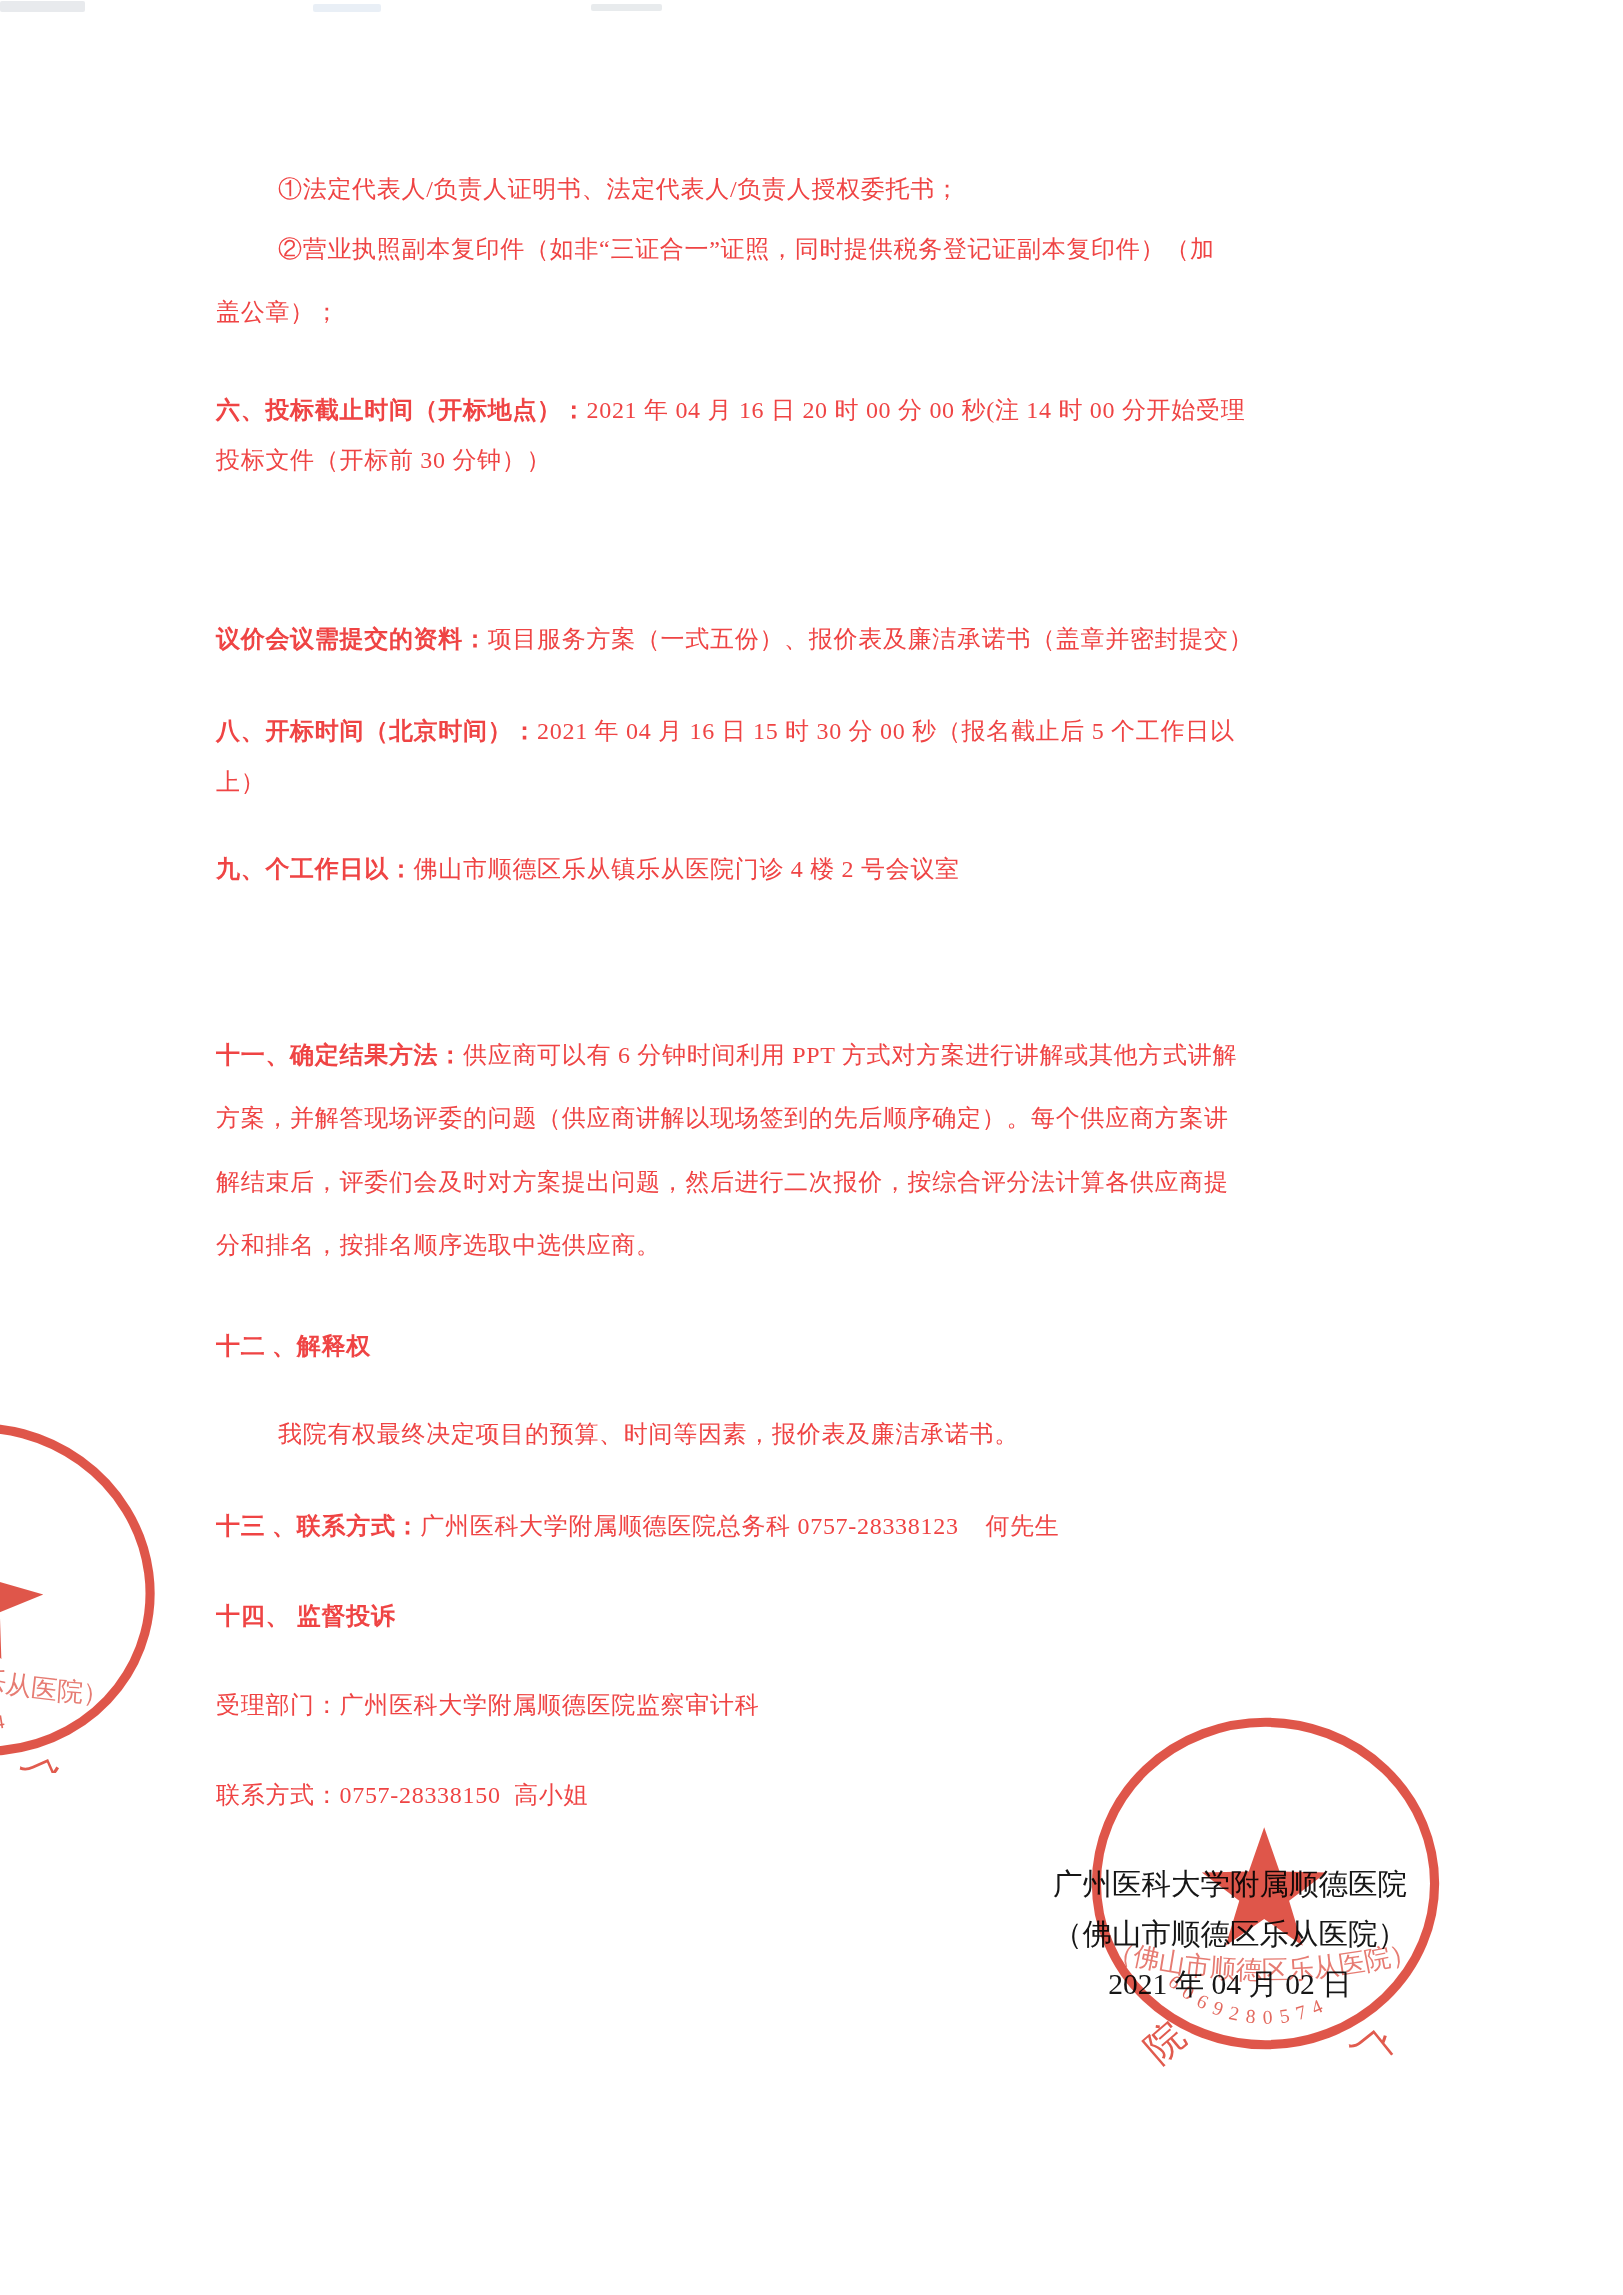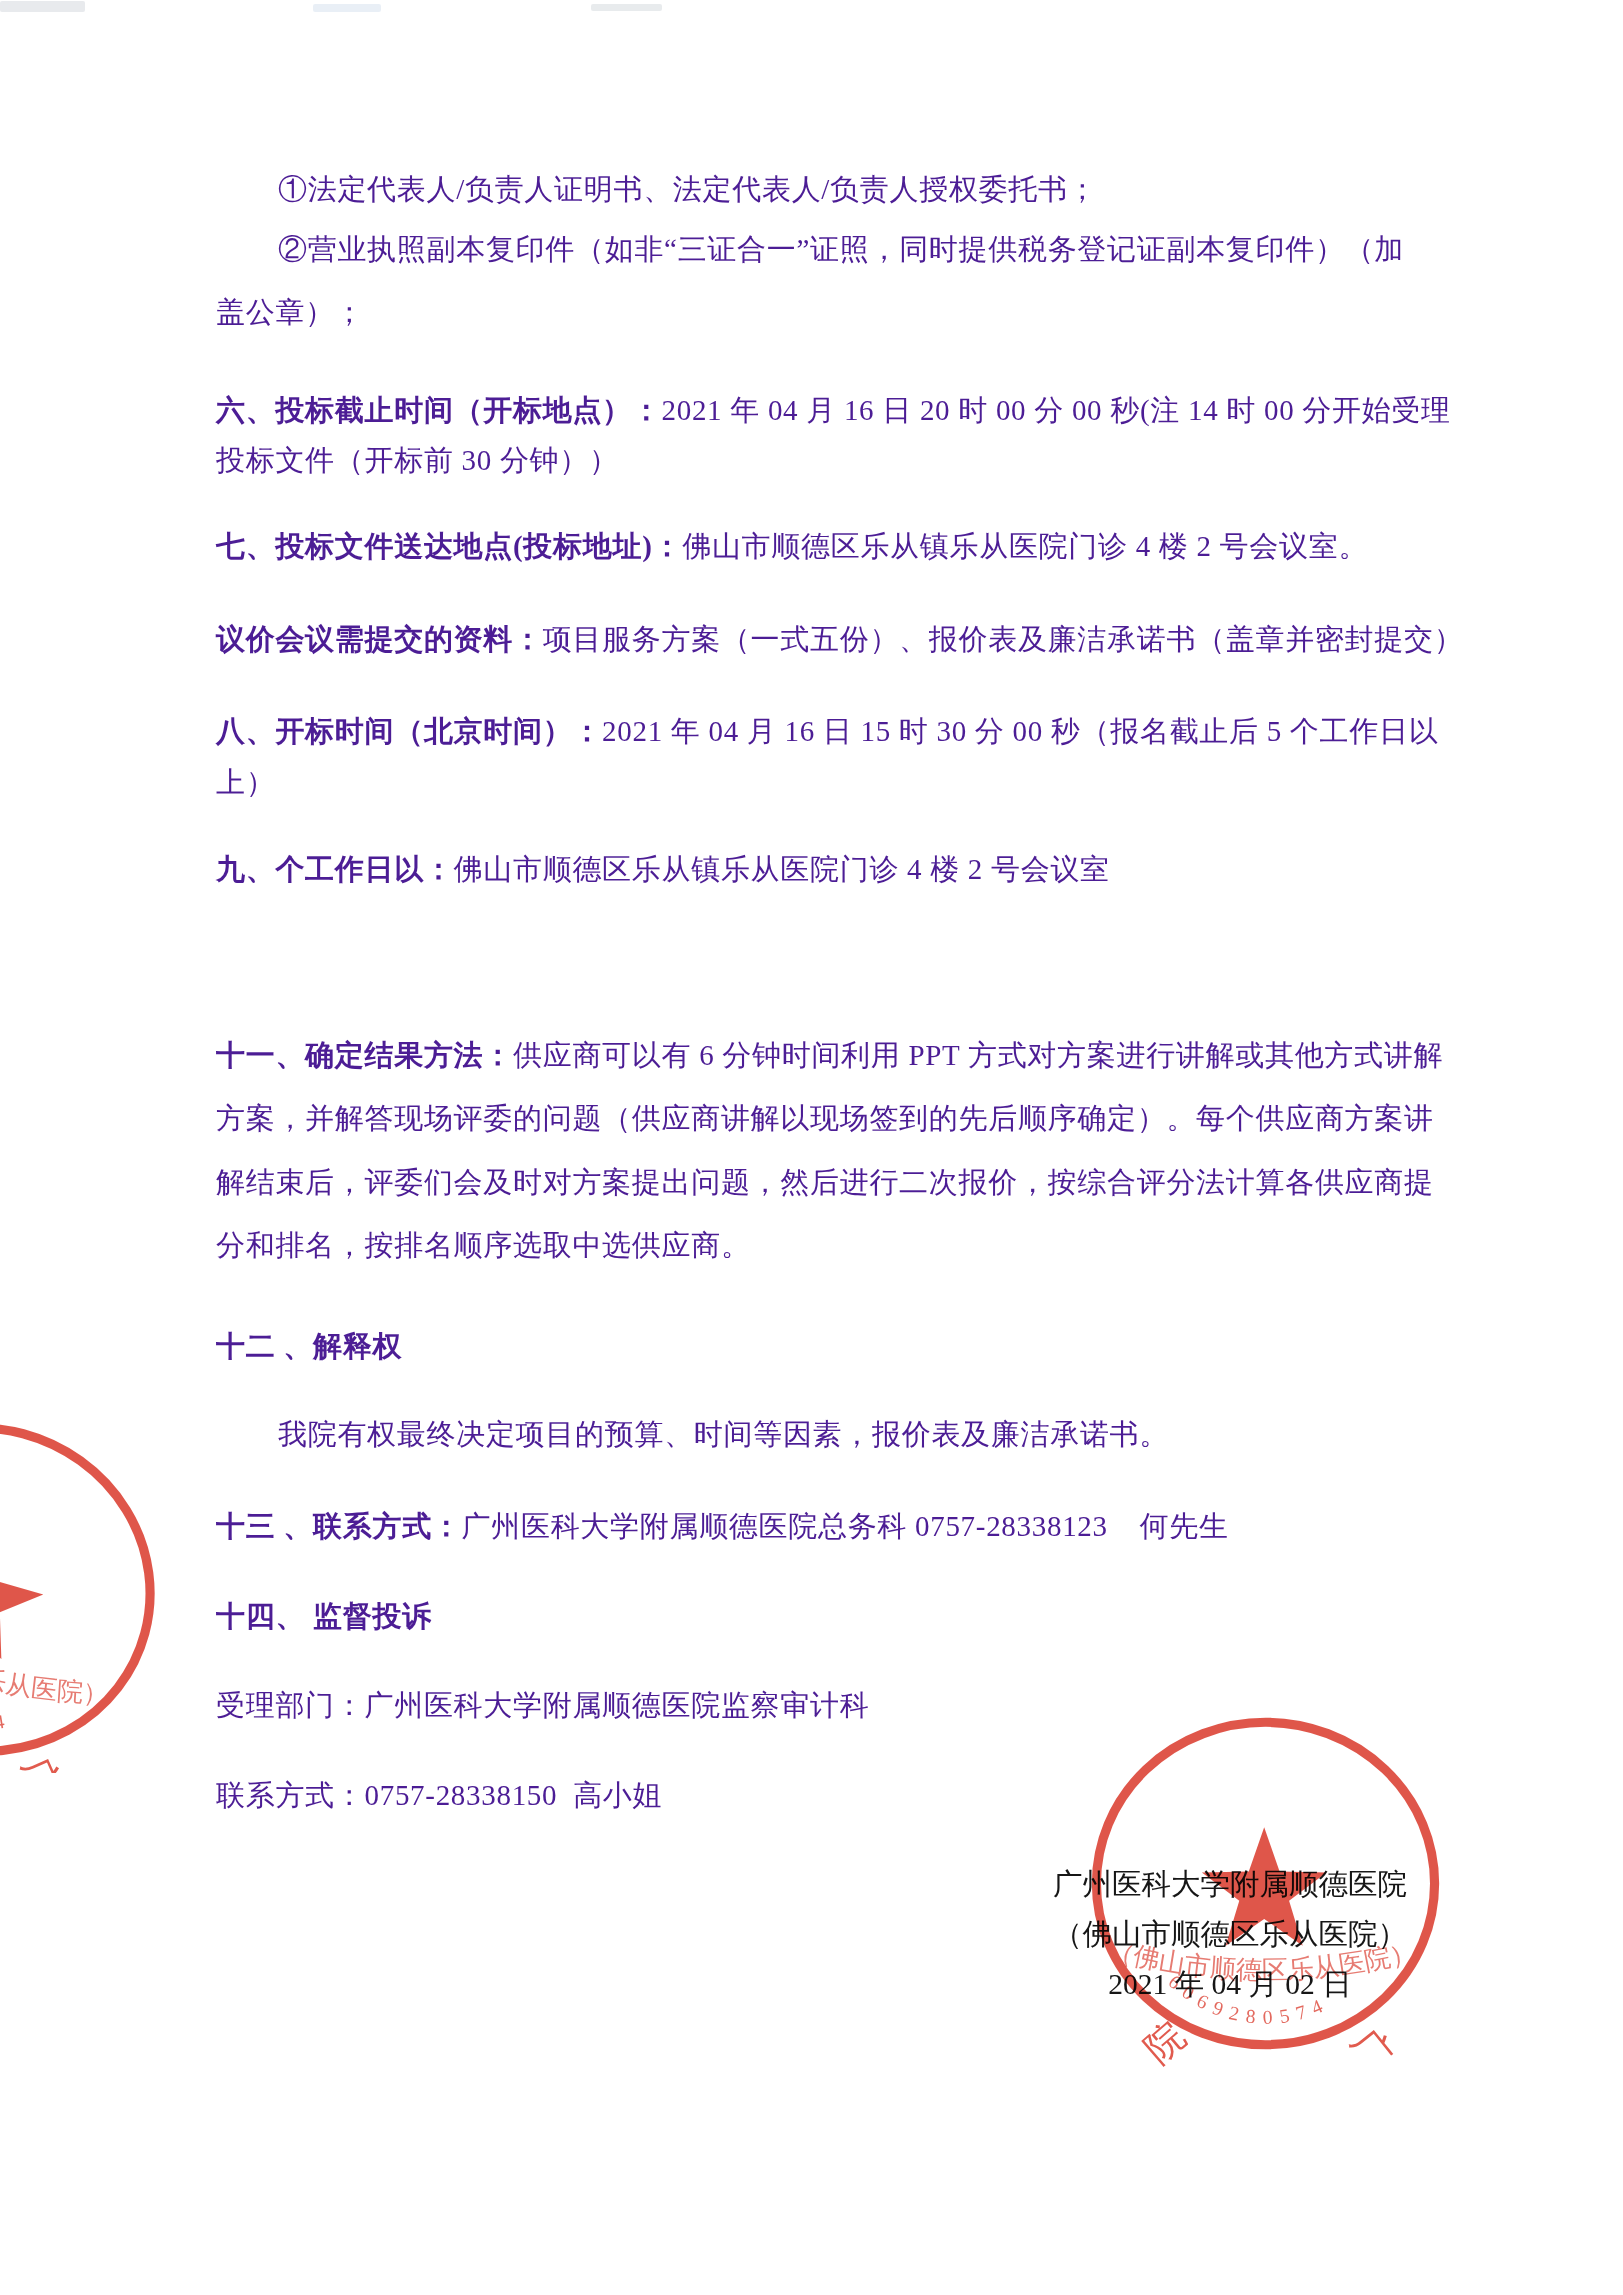--- a/index.html
+++ b/index.html
@@ -7,23 +7,23 @@
     position:relative;
     width:1624px;height:2295px;
     background:#ffffff;
     overflow:hidden;
     font-family:"Liberation Serif","DejaVu Serif",serif;
   }
   .line{
     position:absolute;
     left:216px;
     white-space:pre;
-    font-size:29px;
+    font-size:24px;
     line-height:34px;
-    color:#4c1d95;
+    color:#ef4444;
     letter-spacing:0.7px;
   }
   .indent{left:278px;}
   .b{font-weight:bold;}
   .sig-block{
     position:absolute;
     left:1040px;
     width:380px;
     text-align:center;
     color:#161616;
@@ -54,21 +54,20 @@
   <div class="artifact" style="left:591px;top:3.9px;width:71px;height:7.2px;background:#d6dade;opacity:.55;"></div>
 
   <div class="line indent" style="top:172px"><span>①法定代表人/负责人证明书、法定代表人/负责人授权委托书；</span></div>
 
   <div class="line indent" style="top:232px"><span>②营业执照副本复印件（如非“三证合一”证照，同时提供税务登记证副本复印件）（加</span></div>
   <div class="line" style="top:295px"><span>盖公章）；</span></div>
 
   <div class="line" style="top:393px"><span class="b">六、投标截止时间（开标地点）：</span><span>2021 年 04 月 16 日 20 时 00 分 00 秒(注 14 时 00 分开始受理</span></div>
   <div class="line" style="top:443px"><span>投标文件（开标前 30 分钟））</span></div>
 
-  <div class="line" style="top:529px"><span class="b">七、投标文件送达地点(投标地址)：</span><span>佛山市顺德区乐从镇乐从医院门诊 4 楼 2 号会议室。</span></div>
 
   <div class="line" style="top:622px"><span class="b">议价会议需提交的资料：</span><span>项目服务方案（一式五份）、报价表及廉洁承诺书（盖章并密封提交）</span></div>
 
   <div class="line" style="top:714px"><span class="b">八、开标时间（北京时间）：</span><span>2021 年 04 月 16 日 15 时 30 分 00 秒（报名截止后 5 个工作日以</span></div>
   <div class="line" style="top:765px"><span>上）</span></div>
 
   <div class="line" style="top:852px"><span class="b">九、个工作日以：</span><span>佛山市顺德区乐从镇乐从医院门诊 4 楼 2 号会议室</span></div>
 
 
   <div class="line" style="top:1038px"><span class="b">十一、确定结果方法：</span><span>供应商可以有 6 分钟时间利用 PPT 方式对方案进行讲解或其他方式讲解</span></div>

